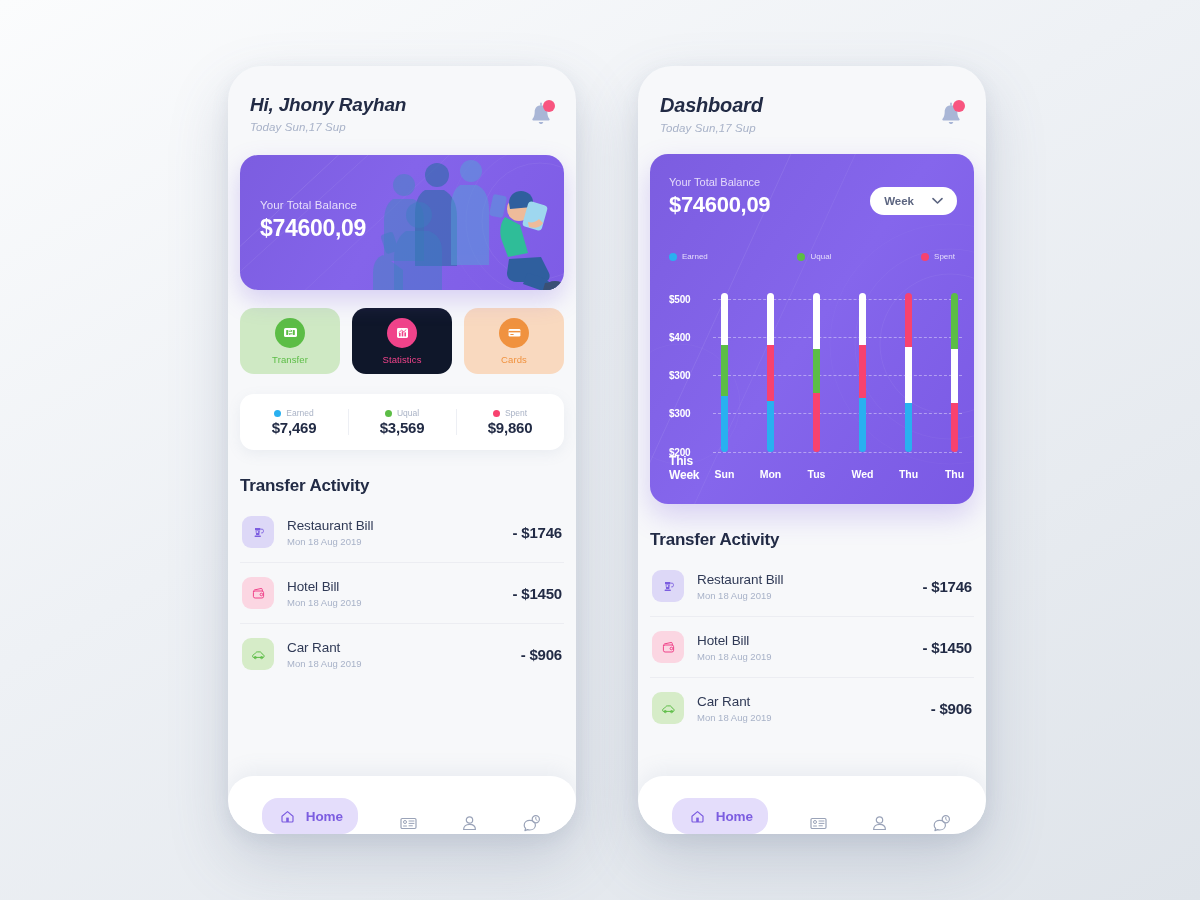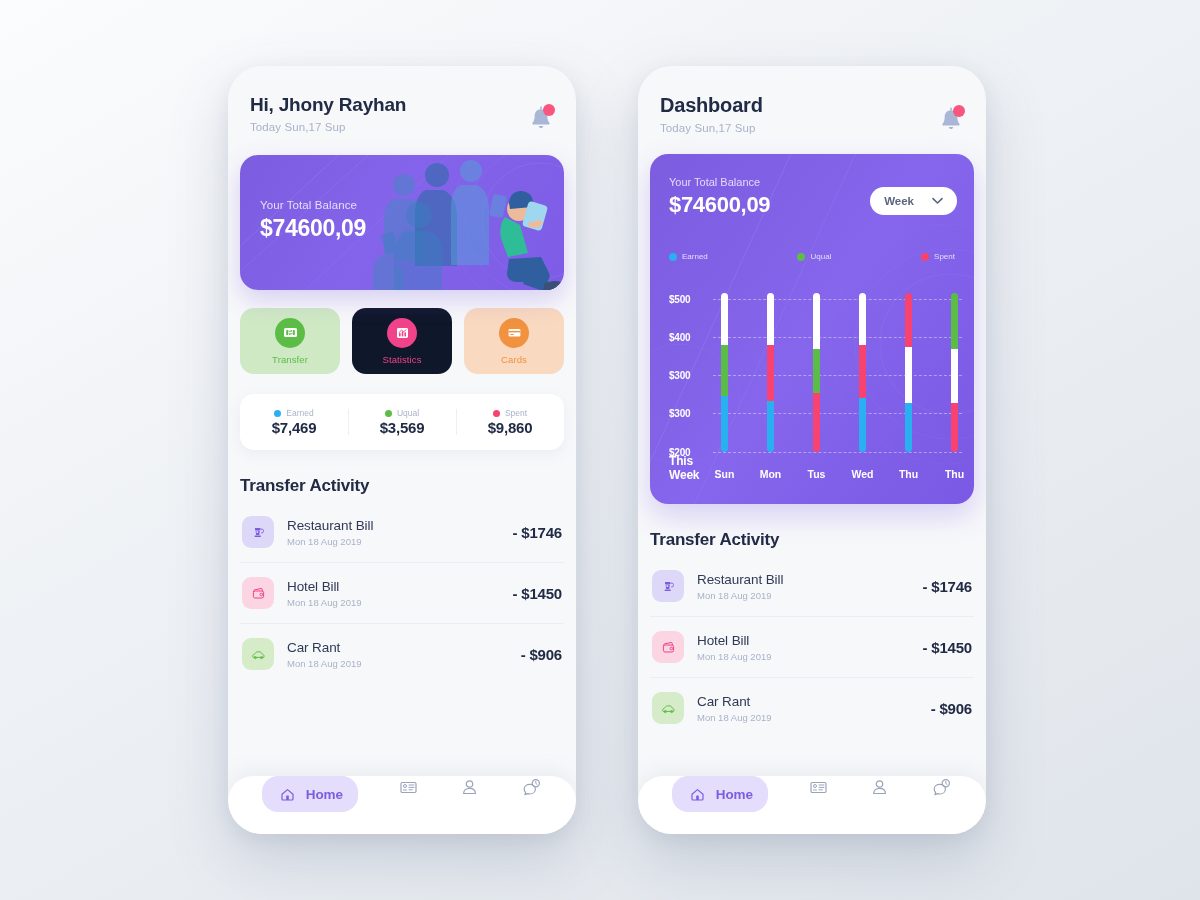--- a/index.html
+++ b/index.html
@@ -21,21 +21,21 @@
     border-radius:34px;
     box-shadow: 0 26px 60px rgba(90,105,135,.22), 0 6px 18px rgba(90,105,135,.10);
     overflow:hidden;
   }
   .phone-left  { left:228px; top:66px; }
   .phone-right { left:638px; top:66px; }
 
   .screen { position:absolute; inset:0; overflow:hidden; }
 
   
-  .hdr { padding:28px 22px 0 22px; display:flex; justify-content:space-between; align-items:flex-end; }
+  .hdr { padding:28px 22px 0 22px; display:flex; justify-content:space-between; align-items:center;font-style:italic; }
   .hdr-title { font-size:19px; font-weight:bold; color:#222b45; letter-spacing:-.2px; }
   .phone-right .hdr-title { font-size:20px; }
   .hdr-sub { font-size:11.5px; color:#a8b2c8; margin-top:5px; letter-spacing:.1px; }
 
   .bell { position:relative; width:26px; height:28px; flex:none; margin-top:2px; }
   .bell svg { display:block; }
   .bell-dot {
     position:absolute; right:-1px; top:-1px;
     width:12px; height:12px; border-radius:50%;
     background:#f8557f;
@@ -102,21 +102,21 @@
   .txn-name { font-size:13.5px; color:#303a56; letter-spacing:-.1px; }
   .txn-date { font-size:9.5px; color:#a8b2c8; margin-top:3px; }
   .txn-amt { font-size:15px; font-weight:bold; color:#222b45; letter-spacing:-.2px; white-space:nowrap; }
 
   
   .nav {
     position:absolute; left:0; right:0; bottom:0; height:58px;
     background:#fff;
     border-radius:26px 26px 34px 34px;
     box-shadow:0 -6px 20px rgba(120,135,165,.10);
-    display:flex; align-items:flex-start; justify-content:space-around;
+    display:flex; align-items:flex-end; justify-content:space-around;
     padding:0 14px;
   }
   .nav-home {
     display:flex; align-items:center; gap:7px;
     background:#e4ddfb; border-radius:16px; padding:7px 15px;
   }
   .nav-home-lbl { font-size:13.5px; color:#7c5de0; font-weight:bold; letter-spacing:-.1px; }
   .nav-ico { width:22px; height:22px; display:flex; align-items:center; justify-content:center; }
   .nav-ico svg { display:block; }
 

